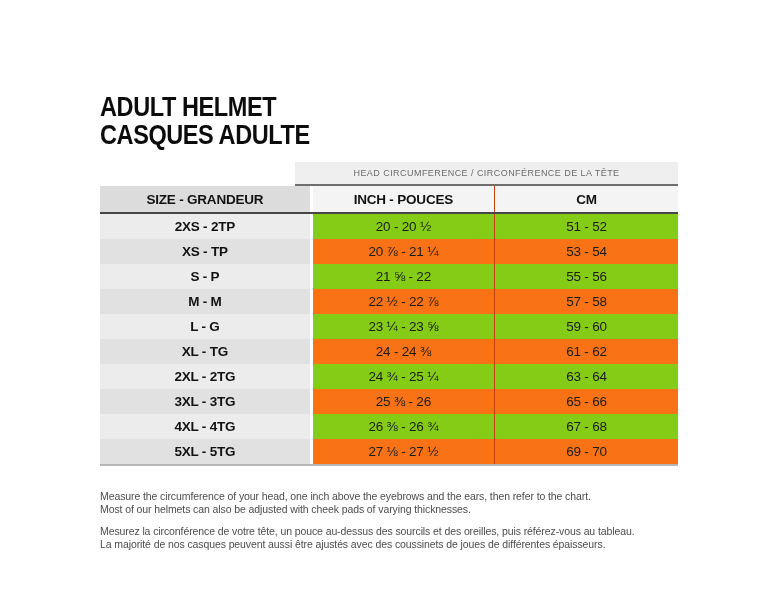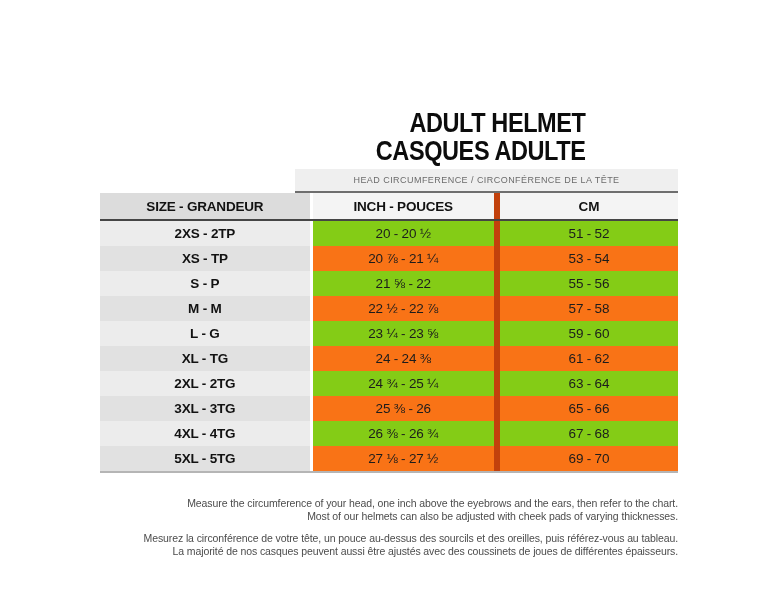--- a/index.html
+++ b/index.html
@@ -1,48 +1,48 @@
 <!DOCTYPE html>
 <html><head>
 <meta charset="utf-8">
 <style>
   html,body { margin:0; padding:0; }
   .page {
     position:relative; width:778px; height:600px; background:#ffffff;
     font-family:"Liberation Sans", sans-serif; overflow:hidden;
     -webkit-font-smoothing:antialiased;
   }
-  .content { position:absolute; left:100px; top:109px; width:578px;text-align:right; }
+  .content { position:absolute; left:100px; top:93px; width:578px; }
 
   
   .title {
     font-weight:bold; font-size:28px; line-height:28px; color:#0c0c0c;
     letter-spacing:-0.5px; transform:scaleX(0.84); transform-origin:left top;
     white-space:nowrap;
   }
 
   
-  .band-row { display:flex; margin-top:4px; }
+  .band-row { display:flex; margin-top:13px; }
   .band-spacer { width:195px; }
   .band {
     flex:1; height:22px; background:#efefef; border-bottom:2px solid #6e6e6e;
     display:flex; align-items:center; justify-content:center;
     font-size:9px; color:#6b6b6b; letter-spacing:0.45px; white-space:nowrap;
   }
 
   
   .header-row { display:flex; height:26px; border-bottom:2px solid #454545; }
   .row { display:flex; height:25px; }
   .c {
     display:flex; align-items:center; justify-content:center;
     font-size:13.5px; letter-spacing:-0.2px; box-sizing:border-box;
   }
   .c1 { width:220px; margin-right:3px; }
   .c2 { width:190px; }
-  .c3 { width:193px; border-left:6px solid #c2410c; }
+  .c3 { width:193px; border-left:1px solid #c2410c; }
   .hcell { font-weight:bold; color:#121212; }
   .header-row .c1 { background:#dcdcdc; }
   .header-row .c2, .header-row .c3 { background:#f4f4f4; }
   .size { font-weight:bold; color:#121212; }
   .num  { color:#1c1c1c; }
   .row.odd  .c1 { background:#ececec; }
   .row.odd  .c2, .row.odd  .c3 { background:#84cc16; }
   .row.even .c1 { background:#e1e1e1; }
   .row.even .c2, .row.even .c3 { background:#f97316; }
   .tbody { border-bottom:2px solid #b5b5b5; }

